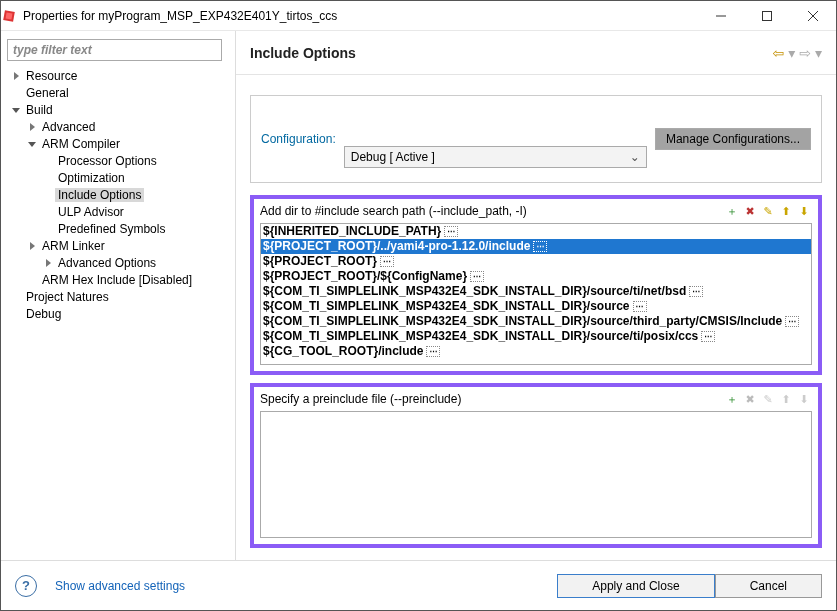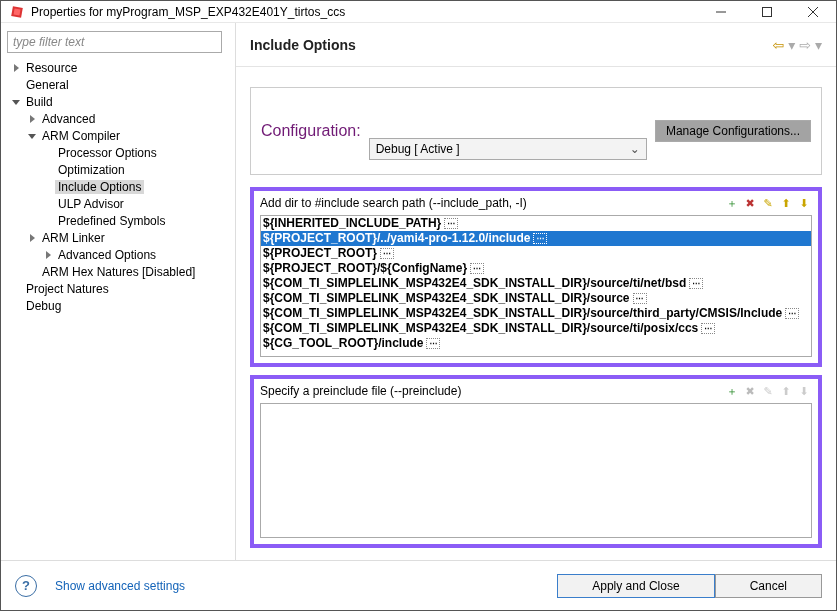--- a/index.html
+++ b/index.html
@@ -1,41 +1,41 @@
 <!DOCTYPE html>
 <html><head>
 <meta charset="utf-8">
 <style>
 * { box-sizing: border-box; margin: 0; padding: 0; }
 body { font-family: "Segoe UI", Tahoma, sans-serif; font-size: 12px; background: #fff; width: 837px; height: 611px; border: 1px solid #555; display: flex; flex-direction: column; overflow: hidden; }
-.titlebar { height: 22px; display: flex; align-items: center; padding: 0 0 0 8px; background: #fff; border-bottom: 1px solid #e8e8e8; }
+.titlebar { height: 30px; display: flex; align-items: center; padding: 0 0 0 0; background: #fff; border-bottom: 1px solid #e8e8e8; }
 .titlebar .icon-slot { width: 16px; height: 16px; margin-right: 6px; display: inline-flex; align-items: center; justify-content: center; }
 .titlebar .title { flex: 1; font-size: 12px; color: #000; }
 .winbtns { display: flex; height: 100%; }
 .winbtn { width: 46px; display: flex; align-items: center; justify-content: center; cursor: default; }
 .content { flex: 1; display: flex; min-height: 0; }
 .sidebar { width: 235px; border-right: 1px solid #ddd; display: flex; flex-direction: column; padding: 6px 4px 4px 4px; background: #fff; }
-.filter { border: 1px solid #aaa; padding: 3px 5px; font-size: 12px; color: #000; margin: 2px 4px 4px 2px; width: 215px; }
+.filter { border: 1px solid #aaa; padding: 3px 5px; font-size: 12px; color: #000; margin: 2px 4px 4px 2px; width: 215px; font-weight: bold; }
 .filter::placeholder { color: #888; font-style: italic; }
 .tree { flex: 1; overflow: auto; padding-top: 2px; }
 .tree-row { display: flex; align-items: center; height: 17px; cursor: default; white-space: nowrap; padding-right: 6px; }
 .tree-row .twisty { width: 14px; display: inline-flex; justify-content: center; color: #666; font-size: 10px; }
 .tree-row .label { padding: 0 3px; }
 .tree-row.selected .label { background: #d8d8d8; }
 .ind0 { padding-left: 4px; }
 .ind1 { padding-left: 20px; }
 .ind2 { padding-left: 36px; }
 .main { flex: 1; display: flex; flex-direction: column; background: #fff; min-width: 0; }
 .main-header { height: 44px; display: flex; align-items: center; padding: 0 14px 0 14px; border-bottom: 1px solid #e4e4e4; }
 .main-header h1 { font-size: 14px; font-weight: 700; flex: 1; color: #222; }
 .nav-arrows { display: flex; gap: 4px; align-items: center; }
 .nav-arrows span { font-size: 14px; color: #c49000; }
 .nav-arrows span.gray { color: #aaa; }
 .config-box { margin: 20px 14px 12px 14px; border: 1px solid #ccc; padding: 14px 10px; display: flex; align-items: center; gap: 8px; }
-.config-box label { font-size: 16px; color: #701a75; }
+.config-box label { font-size: 12px; color: #0369a1; }
 .config-select { flex: 1; padding: 3px 6px; font-size: 12px; border: 1px solid #aaa; background: #f3f3f3; display: flex; justify-content: space-between; align-items: center; margin-top: 36px; }
 .manage-btn { padding: 3px 10px; border: 1px solid #aaa; background: #a3a3a3; font-size: 12px; cursor: default; }
 .section { margin: 0 14px 8px 14px; border: 4px solid #8b5cf6; display: flex; flex-direction: column; }
 .section.top { height: 180px; }
 .section.bot { flex: 1; margin-bottom: 12px; min-height: 120px; }
 .section-head { display: flex; align-items: center; padding: 4px 6px; font-size: 12px; color: #000; }
 .section-head .sh-title { flex: 1; }
 .icon-row { display: flex; gap: 2px; }
 .mini-icon { width: 16px; height: 16px; display: inline-flex; align-items: center; justify-content: center; font-size: 11px; cursor: default; }
 .listbox { flex: 1; border: 1px solid #aaa; margin: 0 6px 6px 6px; background: #fff; overflow: auto; font-size: 12px; font-weight: bold; }
@@ -131,21 +131,21 @@
         <div class="tree-row ind1">
           <span class="twisty closed"></span>
           <span class="label">ARM Linker</span>
         </div>
         <div class="tree-row ind2">
           <span class="twisty closed"></span>
           <span class="label">Advanced Options</span>
         </div>
         <div class="tree-row ind1">
           <span class="twisty"></span>
-          <span class="label">ARM Hex Natures  [Disabled]</span>
+          <span class="label">ARM Hex Include  [Disabled]</span>
         </div>
         <div class="tree-row ind0">
           <span class="twisty"></span>
           <span class="label">Project Natures</span>
         </div>
         <div class="tree-row ind0">
           <span class="twisty"></span>
           <span class="label">Debug</span>
         </div>
       </div>

